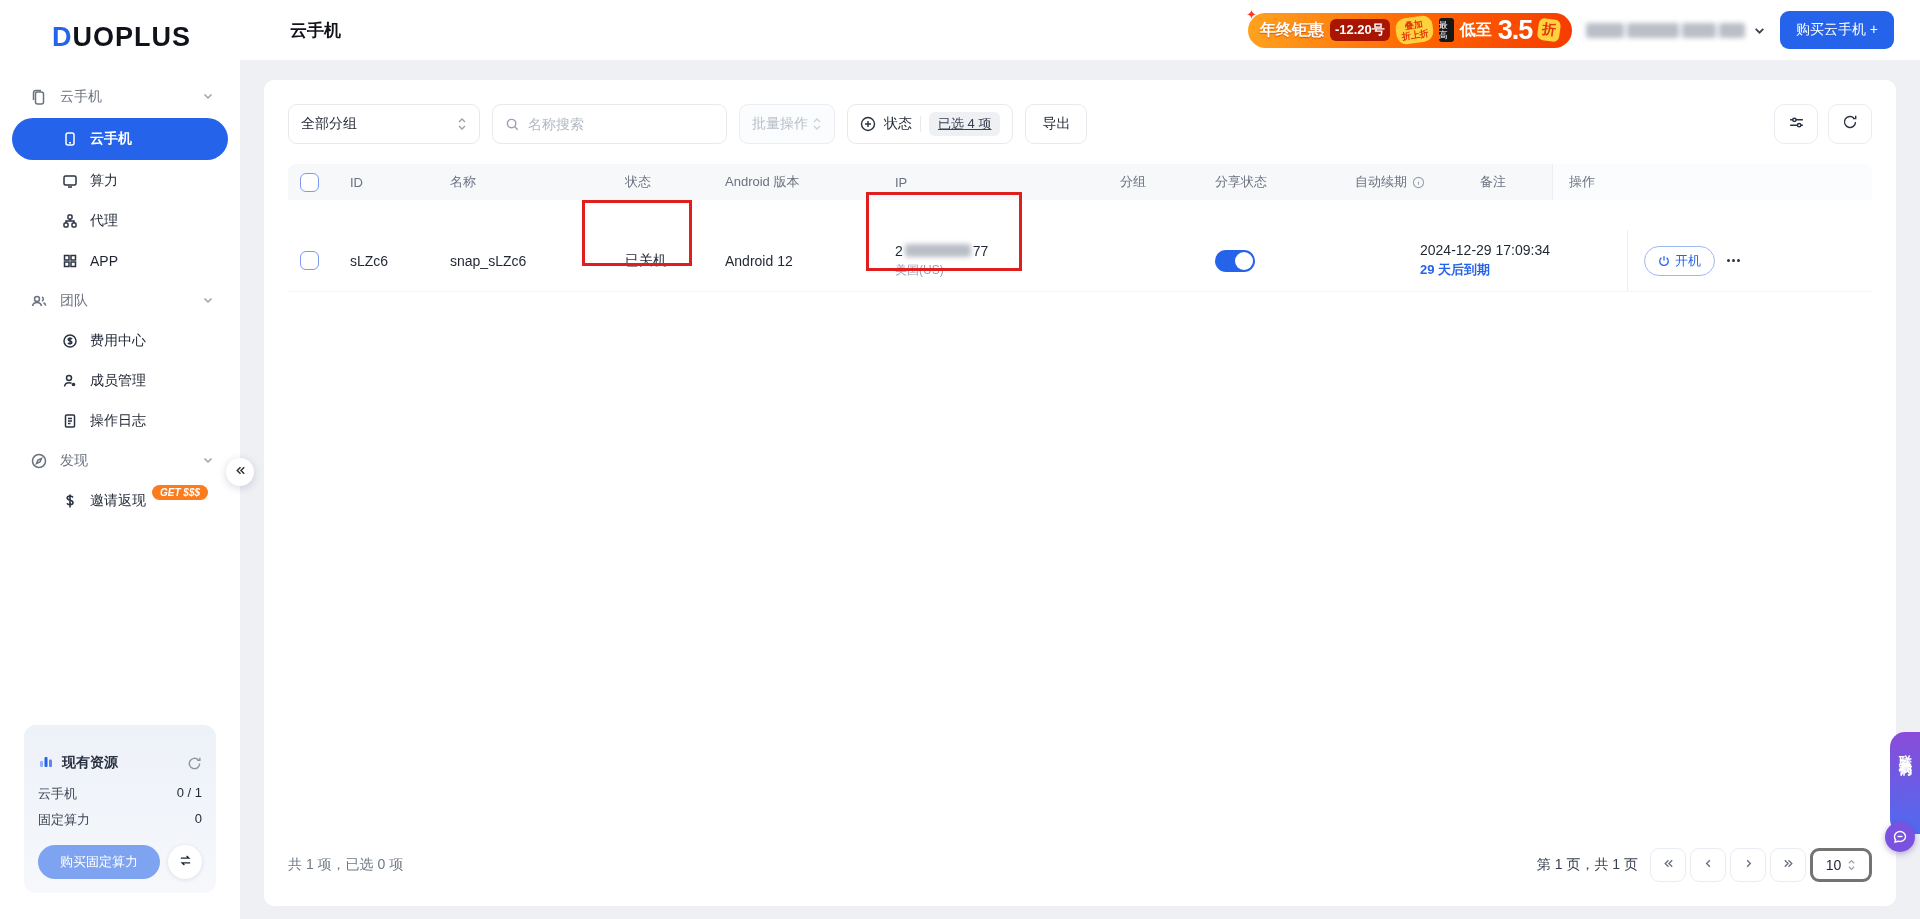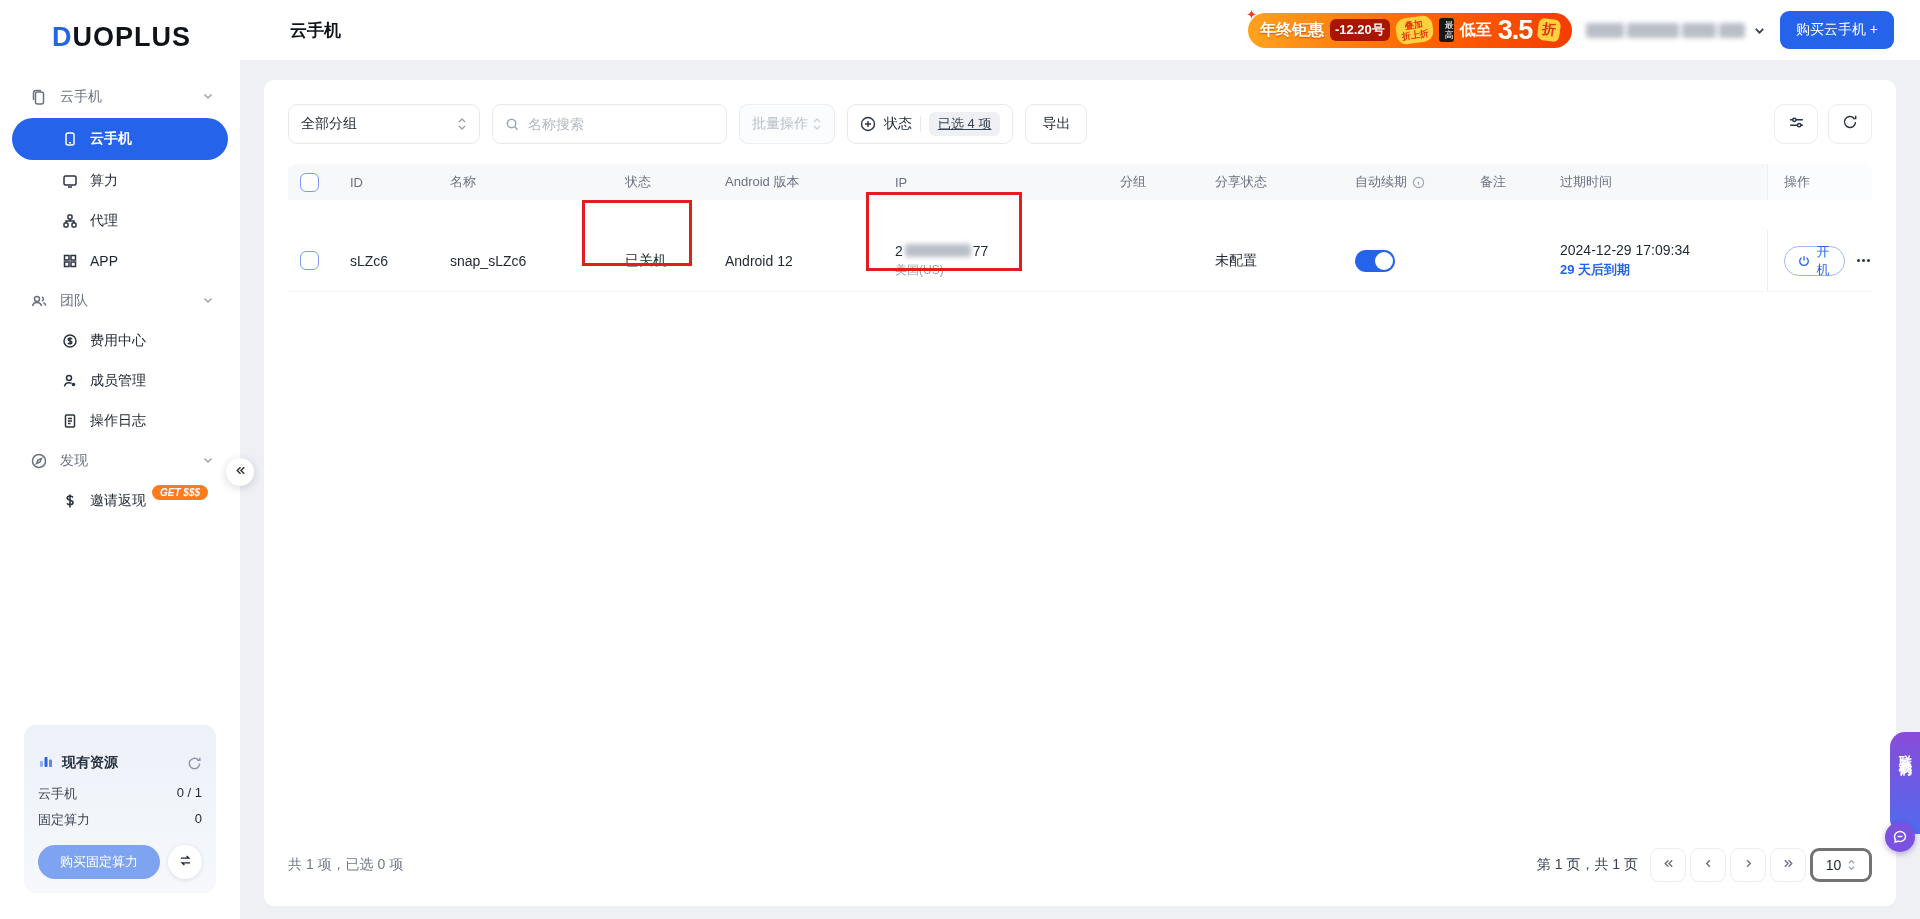--- a/index.html
+++ b/index.html
@@ -37,21 +37,21 @@
   
   .header { position:absolute; left:240px; top:0; right:0; height:60px; background:#fff; display:flex; align-items:center; padding:0 26px 0 50px; }
   .page-title { font-size:17px; font-weight:bold; color:#10131a; }
   .header-right { margin-left:auto; display:flex; align-items:center; gap:14px; }
 
   .promo { width:324px; height:35px; border-radius:18px; background:linear-gradient(90deg,#ffa21f,#ff6302 55%,#f53c00); display:flex; align-items:center; padding:0 10px 0 12px; gap:6px; position:relative; cursor:pointer; }
   .promo .spark { position:absolute; left:-2px; top:-6px; color:#ff3b1f; font-size:13px; }
   .promo-head { color:#fff; font-weight:bold; font-size:16px; text-shadow:0 1px 1px rgba(150,30,0,.5); white-space:nowrap; }
   .promo-date { background:#a81500; color:#fff; font-weight:bold; font-size:13px; border-radius:6px; padding:2px 5px; white-space:nowrap; }
   .promo-burst { background:#ffd23d; color:#e3340c; font-weight:bold; text-align:center; font-size:9px; line-height:10px; border-radius:10px; padding:3px 5px; transform:rotate(-8deg); white-space:nowrap; }
-  .promo-max { background:#181818; color:#fff; font-size:9px; line-height:10px; width:15px; text-align:right; border-radius:3px; padding:2px 0; }
+  .promo-max { background:#181818; color:#fff; font-size:9px; line-height:10px; width:15px; text-align:left; border-radius:3px; padding:2px 0; }
   .promo-low { color:#fff; font-weight:bold; font-size:16px; white-space:nowrap; }
   .promo-num { color:#fff; font-weight:900; font-size:27px; line-height:27px; letter-spacing:-1px; }
   .promo-unit { background:#ffd23d; color:#e3340c; font-weight:900; font-size:14px; border-radius:6px; padding:2px 4px; transform:rotate(8deg); }
 
   .account { display:flex; align-items:center; gap:8px; cursor:pointer; }
   .redacted { display:flex; gap:3px; filter:blur(2.5px); }
   .redacted i { display:block; height:15px; background:#b9bec7; border-radius:2px; }
   .chev-down { color:#374151; display:flex; }
   .buy-phone { background:#2563eb; color:#fff; border:none; border-radius:9px; height:38px; padding:0 16px; font-size:14px; cursor:pointer; font-family:inherit; white-space:nowrap; }
 
@@ -429,42 +429,40 @@
           <span>自动续期</span>
           <span style="display:flex;color:#9aa3b0">
             <svg width="13" height="13" viewBox="0 0 14 14" fill="none" stroke="currentColor" stroke-width="1.2">
                 <circle cx="7" cy="7" r="5.5"></circle>
                 <path d="M7 6.3v3.2M7 4.2v.2"></path>
               </svg>
           </span>
         </div>
 
         <div class="col-remark">备注</div>
-        <div class="col-expire">过期时间</div>
         <div class="col-action">操作</div>
       </div>
 
       <div class="trow">
         <div class="col-cb">
             <span class="checkbox"></span>
           </div>
         <div class="col-id">sLZc6</div>
         <div class="col-name">snap_sLZc6</div>
         <div class="col-status">已关机</div>
         <div class="col-android">Android 12</div>
         <div class="col-ip ip-cell">
           <span class="ip-line">
             <span>2</span>
             <span class="ip-blur"></span>
             <span>77</span>
           </span>
           <span class="ip-region">美国(US)</span>
         </div>
         <div class="col-group"></div>
-        <div class="col-share">未配置</div>
         <div class="col-renew">
             <span class="toggle"></span>
           </div>
         <div class="col-remark"></div>
         <div class="col-expire expire-cell">
           <span>2024-12-29 17:09:34</span>
           <span class="expire-note">29 天后到期</span>
         </div>
         <div class="col-action">
           <button class="btn-power">

